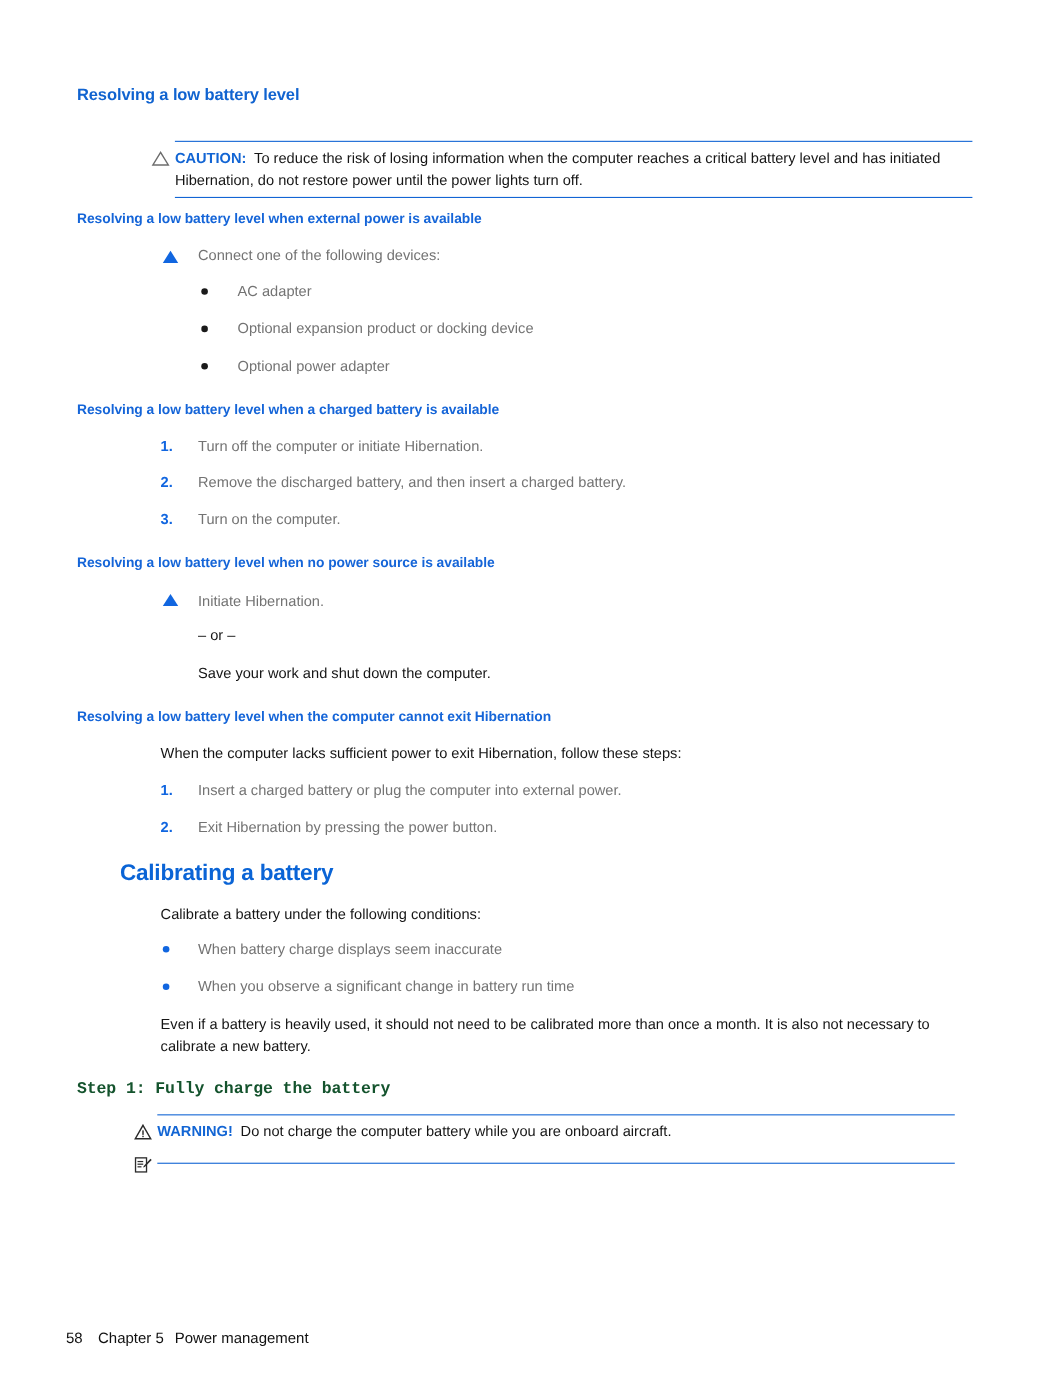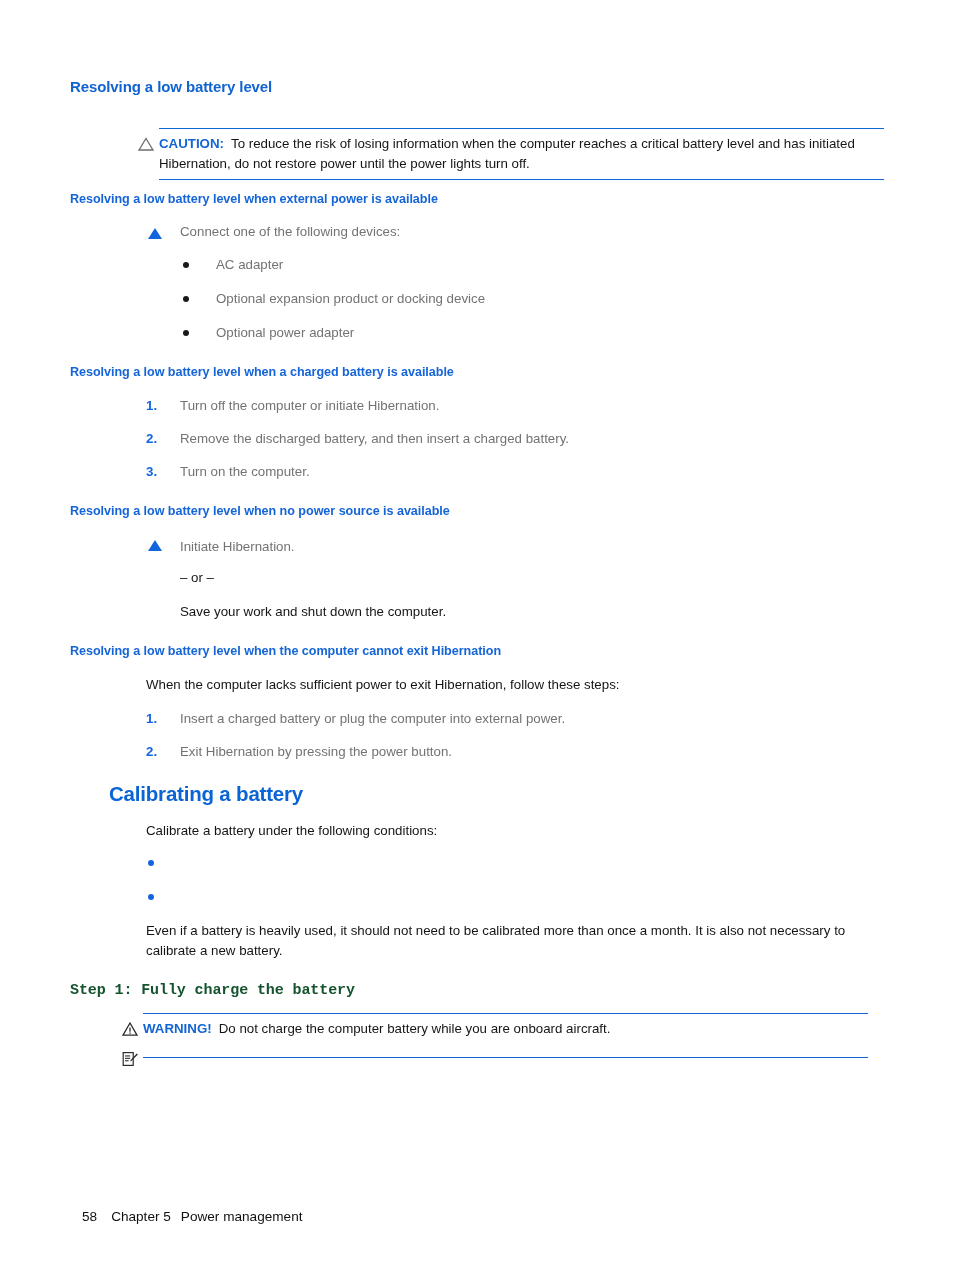--- a/index.html
+++ b/index.html
@@ -132,21 +132,21 @@
     color: #1166e0;
     font-weight: bold;
     font-size: 13.3px;
     line-height: 19.5px;
     text-align: left;
   }
 
   
   .footer {
     position: absolute;
-    left: 82px;
+    left: 60px;
     bottom: 46px;
     font-size: 13.6px;
     color: #111111;
     white-space: nowrap;
   }
   .footer .sp { display: inline-block; width: 14px; }
 </style>
 </head>
 <body>
 
@@ -207,22 +207,24 @@
   <div class="num-item" style="left:180px; top:709px; width:640px;">Insert a charged battery or plug the computer into external power.</div>
 
   <span class="marker-num" style="left:146px; top:742px;">2.</span>
   <div class="num-item" style="left:180px; top:742px; width:640px;">Exit Hibernation by pressing the power button.</div>
 
   <div class="h1" style="top:782px;">Calibrating a battery</div>
 
   <div class="para" style="left:146px; top:821px; width:660px;">Calibrate a battery under the following conditions:</div>
 
   <span class="marker-dot blue" style="left:148px; top:860px;"></span>
+  <div class="dot-item" style="left:180px; top:853px; width:640px;">When battery charge displays seem inaccurate</div>
 
   <span class="marker-dot blue" style="left:148px; top:894px;"></span>
+  <div class="dot-item" style="left:180px; top:887px; width:640px;">When you observe a significant change in battery run time</div>
 
   <div class="para" style="left:146px; top:921px; width:724px;">Even if a battery is heavily used, it should not need to be calibrated more than once a month. It is also not necessary to calibrate a new battery.</div>
 
   <div class="h4" style="top:982px;">Step 1: Fully charge the battery</div>
 
   <div class="admon nobottom" style="top:1013px;">
     <span class="admon-icon">
       <svg width="18" height="18" viewBox="0 0 18 18">
         <polygon points="9,3 16,15.2 2,15.2" fill="none" stroke="#2b2b2b" stroke-width="1.3"></polygon>
         <rect x="8.35" y="7.6" width="1.3" height="4.1" fill="#2b2b2b"></rect>

